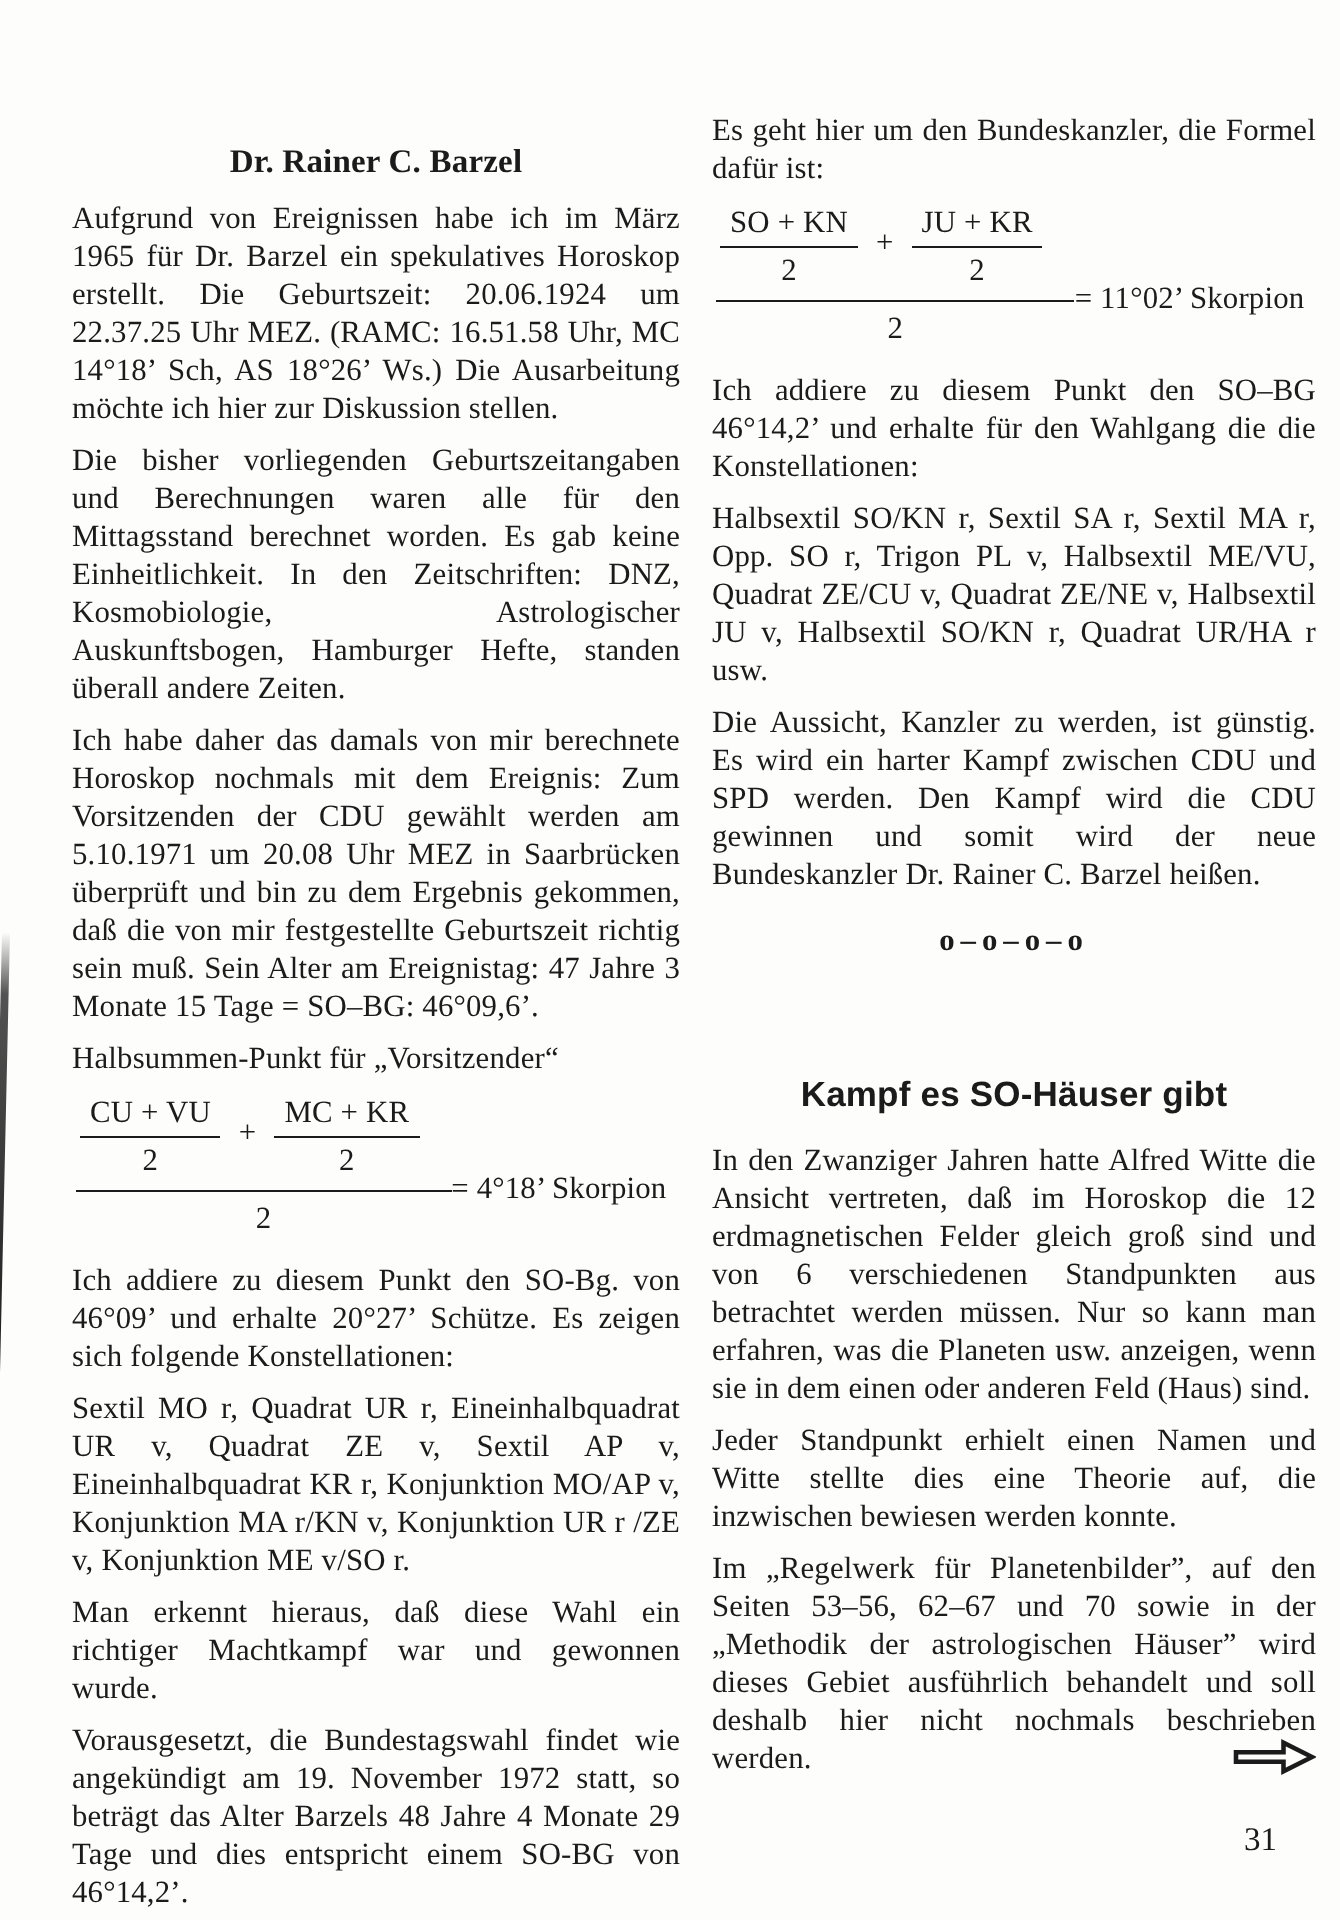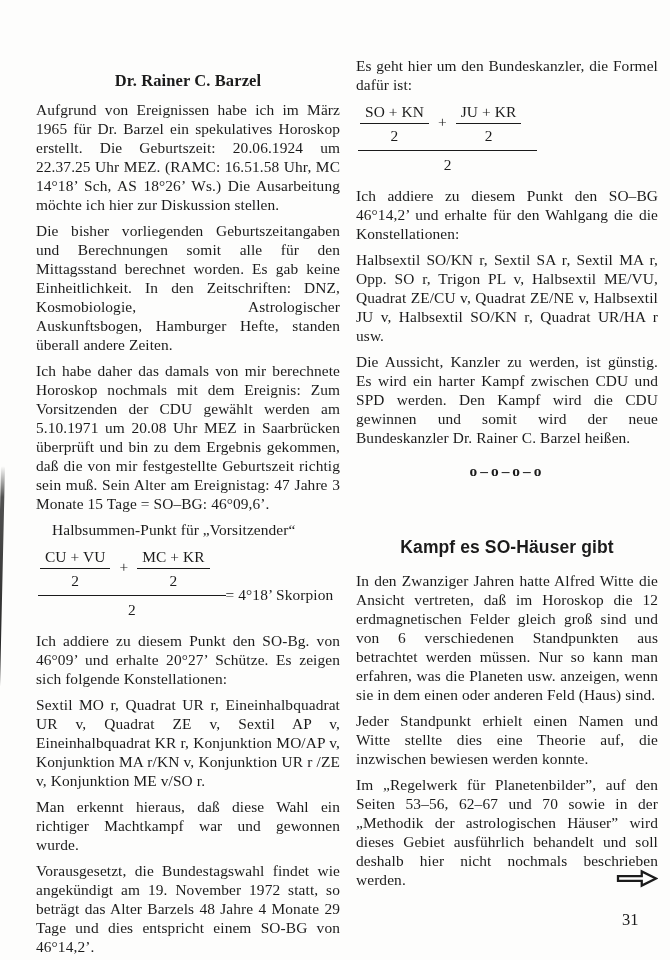--- a/index.html
+++ b/index.html
@@ -29,21 +29,21 @@
     text-align:center;
     margin:0 0 10px 0;
   }
   .section-heading{
     font-family:"Liberation Sans", sans-serif;
     font-weight:bold;
     font-size:17.5px;
     text-align:center;
     margin:58px 0 14px 0;
   }
-  .halfsum-label{margin:2px 0 4px 16px;font-family:Liberation Serif, serif;}
+  .halfsum-label{margin:2px 0 4px 0;font-family:Liberation Serif, serif;}
   
   .formula{
     display:flex;
     align-items:flex-end;
     margin:8px 0 12px 2px;
     text-align:left;
   }
   .frac-outer{display:inline-flex;flex-direction:column;align-items:center;}
   .expr{display:flex;align-items:center;gap:9px;padding:0 16px 5px 2px;}
   .frac{display:inline-flex;flex-direction:column;align-items:center;}
@@ -93,21 +93,21 @@
 </style>
 </head>
 <body>
 
 <div class="page">
 
   <div class="col col-left">
     <h1 class="article-heading">Dr. Rainer C. Barzel</h1>
 
     <p>Aufgrund von Ereignissen habe ich im März 1965 für Dr. Barzel ein spekulatives Horoskop erstellt. Die Geburtszeit: 20.06.1924 um 22.37.25 Uhr MEZ. (RAMC: 16.51.58 Uhr, MC 14°18’ Sch, AS 18°26’ Ws.) Die Ausarbeitung möchte ich hier zur Diskussion stellen.</p>
-    <p>Die bisher vorliegenden Geburtszeitangaben und Berechnungen somit alle für den Mittagsstand berechnet worden. Es gab keine Einheitlichkeit. In den Zeitschriften: DNZ, Kosmobiologie, Astrologischer Auskunftsbogen, Hamburger Hefte, standen überall andere Zeiten.</p>
+    <p>Die bisher vorliegenden Geburtszeitangaben und Berechnungen waren alle für den Mittagsstand berechnet worden. Es gab keine Einheitlichkeit. In den Zeitschriften: DNZ, Kosmobiologie, Astrologischer Auskunftsbogen, Hamburger Hefte, standen überall andere Zeiten.</p>
     <p>Ich habe daher das damals von mir berechnete Horoskop nochmals mit dem Ereignis: Zum Vorsitzenden der CDU gewählt werden am 5.10.1971 um 20.08 Uhr MEZ in Saarbrücken überprüft und bin zu dem Ergebnis gekommen, daß die von mir festgestellte Geburtszeit richtig sein muß. Sein Alter am Ereignistag: 47 Jahre 3 Monate 15 Tage = SO–BG: 46°09,6’.</p>
 
     <p class="halfsum-label">Halbsummen-Punkt für „Vorsitzender“</p>
 
     <div class="formula">
       <div class="frac-outer">
         <div class="expr">
           <span class="frac">
             <span class="num">CU + VU</span>
             <span class="den">2</span>
@@ -140,20 +140,21 @@
             <span class="den">2</span>
           </span>
           <span class="plus">+</span>
           <span class="frac">
             <span class="num">JU + KR</span>
             <span class="den">2</span>
           </span>
         </div>
         <div class="outer-den">2</div>
       </div>
+      <div class="result">= 11°02’ Skorpion</div>
     </div>
 
     <p>Ich addiere zu diesem Punkt den SO–BG 46°14,2’ und erhalte für den Wahlgang die die Konstellationen:</p>
     <p>Halbsextil SO/KN r, Sextil SA r, Sextil MA r, Opp. SO r, Trigon PL v, Halbsextil ME/VU, Quadrat ZE/CU v, Quadrat ZE/NE v, Halbsextil JU v, Halbsextil SO/KN r, Quadrat UR/HA r usw.</p>
     <p>Die Aussicht, Kanzler zu werden, ist günstig. Es wird ein harter Kampf zwischen CDU und SPD werden. Den Kampf wird die CDU gewinnen und somit wird der neue Bundeskanzler Dr. Rainer C. Barzel heißen.</p>
 
     <p class="separator">o–o–o–o</p>
 
     <h2 class="section-heading">Kampf es SO-Häuser gibt</h2>
 

